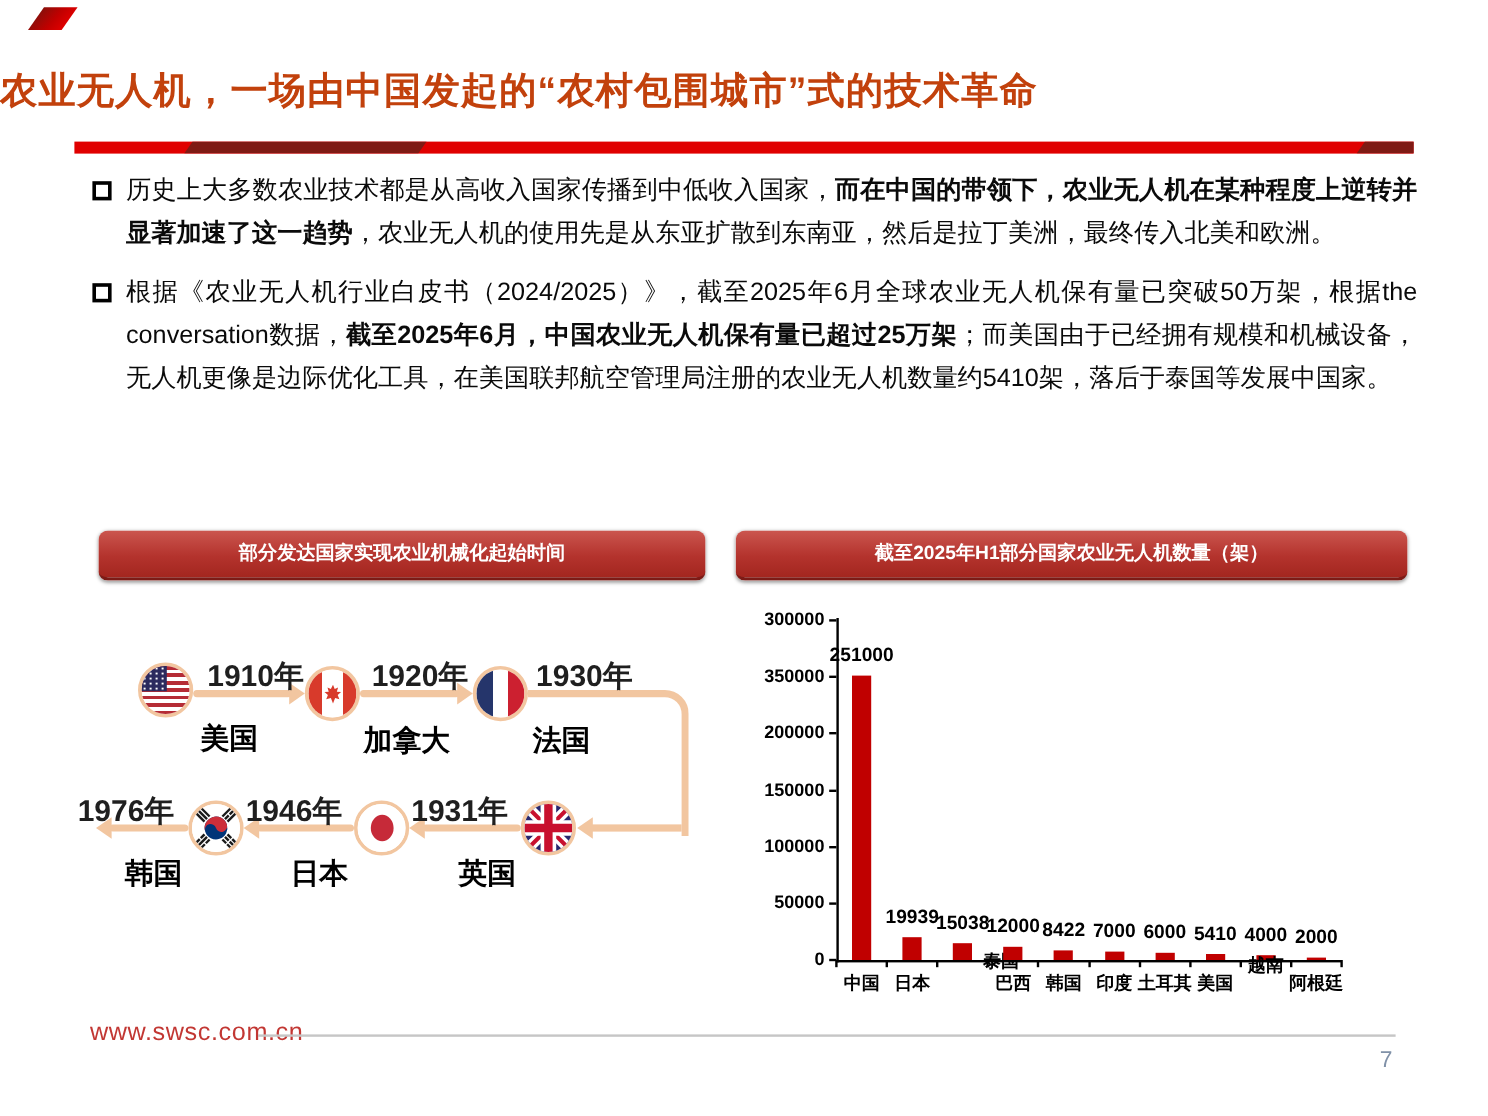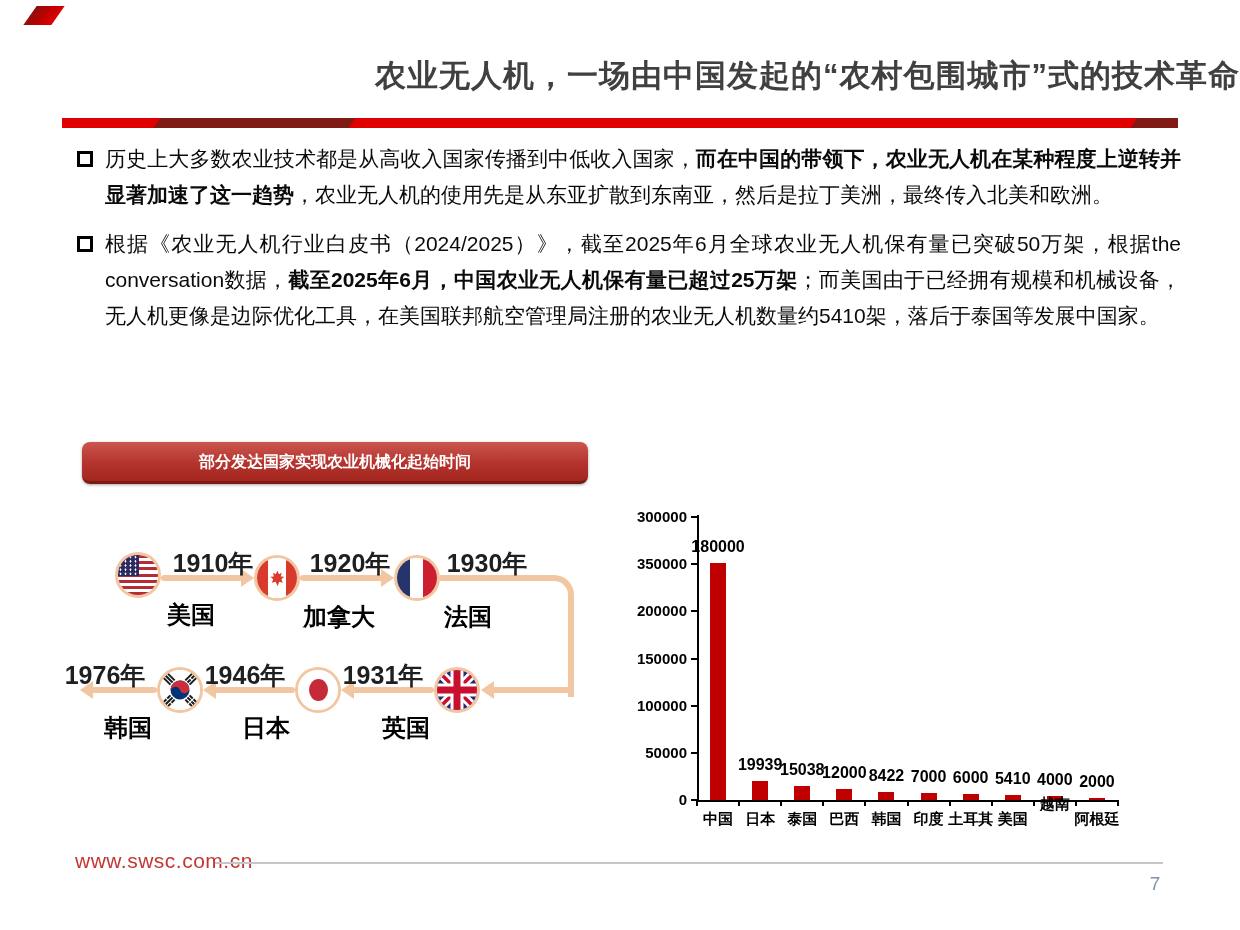--- a/index.html
+++ b/index.html
@@ -5,22 +5,22 @@
   html,body{margin:0;padding:0;background:#fff;}
   .slide{position:relative;width:1240px;height:930px;background:#ffffff;overflow:hidden;
          font-family:"Liberation Sans","DejaVu Sans",sans-serif;color:#000;}
 
   
   .corner-accent{position:absolute;left:30px;top:6px;width:28px;height:19px;
     background:linear-gradient(100deg,#8a0f0a 0%,#c00000 55%,#e00000 100%);
     transform:skewX(-35deg);}
 
   
-  .page-title{position:absolute;left:0;top:55px;width:100%;text-align:right;
-    font-size:31px;font-weight:bold;letter-spacing:1px;color:#404040;}
+  .page-title{position:absolute;left:0;top:55px;width:100%;text-align:left;
+    font-size:31px;font-weight:bold;letter-spacing:1px;color:#c2410c;}
 
   
   .divider{position:absolute;left:62px;top:118px;width:1116px;height:10px;
     background:#e00000;overflow:hidden;}
   .divider .maroon-left{position:absolute;left:95px;top:0;width:195px;height:10px;
     background:#7f1a14;transform:skewX(-35deg);}
   .divider .maroon-right{position:absolute;right:-8px;top:0;width:52px;height:10px;
     background:#7f1a14;transform:skewX(-35deg);}
 
   
@@ -100,20 +100,21 @@
   <div class="bullets">
     <div class="bullet">
       <span class="sq"></span><span>历史上大多数农业技术都是从高收入国家传播到中低收入国家，</span><b>而在中国的带领下，农业无人机在某种程度上逆转并显著加速了这一趋势</b><span>，农业无人机的使用先是从东亚扩散到东南亚，然后是拉丁美洲，最终传入北美和欧洲。</span>
     </div>
     <div class="bullet">
       <span class="sq"></span><span>根据《农业无人机行业白皮书（2024/2025）》，截至2025年6月全球农业无人机保有量已突破50万架，根据the conversation数据，</span><b>截至2025年6月，中国农业无人机保有量已超过25万架</b><span>；而美国由于已经拥有规模和机械设备，无人机更像是边际优化工具，在美国联邦航空管理局注册的农业无人机数量约5410架，落后于泰国等发展中国家。</span>
     </div>
   </div>
 
   <div class="panel-header ph-left">部分发达国家实现农业机械化起始时间</div>
+  <div class="panel-header ph-right">截至2025年H1部分国家农业无人机数量（架）</div>
 
   <div class="timeline">
 
     <div class="flag-circle" style="left:55px;top:12px;">
       <div class="flag us">
           <i class="canton"></i>
         </div>
     </div>
     <div class="flag-circle" style="left:194px;top:15px;">
       <div class="flag ca">
@@ -228,28 +229,28 @@
       <div class="chart-el chart-axis" style="left: 140.2px; top: 295px; width: 2px; height: 6px;"></div>
       <div class="chart-el chart-axis" style="left: 182.3px; top: 295px; width: 2px; height: 6px;"></div>
       <div class="chart-el chart-axis" style="left: 224.4px; top: 295px; width: 2px; height: 6px;"></div>
       <div class="chart-el chart-axis" style="left: 266.5px; top: 295px; width: 2px; height: 6px;"></div>
       <div class="chart-el chart-axis" style="left: 308.6px; top: 295px; width: 2px; height: 6px;"></div>
       <div class="chart-el chart-axis" style="left: 350.7px; top: 295px; width: 2px; height: 6px;"></div>
       <div class="chart-el chart-axis" style="left: 392.8px; top: 295px; width: 2px; height: 6px;"></div>
       <div class="chart-el chart-axis" style="left: 434.9px; top: 295px; width: 2px; height: 6px;"></div>
       <div class="chart-el chart-axis" style="left: 477px; top: 295px; width: 2px; height: 6px;"></div>
       <div class="chart-el chart-bar" style="left: 70.05px; top: 58.2233px; width: 16px; height: 236.777px; background: rgb(192, 0, 0);"></div>
-      <div class="chart-el chart-value-label" style="left: 43.05px; top: 33.2233px; width: 70px;">180000</div>
+      <div class="chart-el chart-value-label" style="left: 43.05px; top: 33.2233px; width: 70px;">251000</div>
       <div class="chart-el chart-xlabel" style="left: 46.05px; top: 305px; width: 64px;">中国</div>
       <div class="chart-el chart-bar" style="left: 112.15px; top: 276.191px; width: 16px; height: 18.8091px; background: rgb(192, 0, 0);"></div>
       <div class="chart-el chart-value-label" style="left: 85.15px; top: 251.191px; width: 70px;">19939</div>
       <div class="chart-el chart-xlabel" style="left: 88.15px; top: 305px; width: 64px;">日本</div>
       <div class="chart-el chart-bar" style="left: 154.25px; top: 280.814px; width: 16px; height: 14.1858px; background: rgb(192, 0, 0);"></div>
       <div class="chart-el chart-value-label" style="left: 127.25px; top: 255.814px; width: 70px;">15038</div>
-      <div class="chart-el chart-xlabel" style="left: 130.25px; top: 305px; width: 64px;">泰国</div>
+      <div class="chart-el chart-xlabel" style="left: 130.25px; top: 287px; width: 64px; padding-left: 32px;">泰国</div>
       <div class="chart-el chart-bar" style="left: 196.35px; top: 283.68px; width: 16px; height: 11.32px; background: rgb(192, 0, 0);"></div>
       <div class="chart-el chart-value-label" style="left: 169.35px; top: 258.68px; width: 70px;">12000</div>
       <div class="chart-el chart-xlabel" style="left: 172.35px; top: 305px; width: 64px;">巴西</div>
       <div class="chart-el chart-bar" style="left: 238.45px; top: 287.055px; width: 16px; height: 7.94475px; background: rgb(192, 0, 0);"></div>
       <div class="chart-el chart-value-label" style="left: 211.45px; top: 262.055px; width: 70px;">8422</div>
       <div class="chart-el chart-xlabel" style="left: 214.45px; top: 305px; width: 64px;">韩国</div>
       <div class="chart-el chart-bar" style="left: 280.55px; top: 288.397px; width: 16px; height: 6.60333px; background: rgb(192, 0, 0);"></div>
       <div class="chart-el chart-value-label" style="left: 253.55px; top: 263.397px; width: 70px;">7000</div>
       <div class="chart-el chart-xlabel" style="left: 256.55px; top: 305px; width: 64px;">印度</div>
       <div class="chart-el chart-bar" style="left: 322.65px; top: 289.34px; width: 16px; height: 5.66px; background: rgb(192, 0, 0);"></div>

